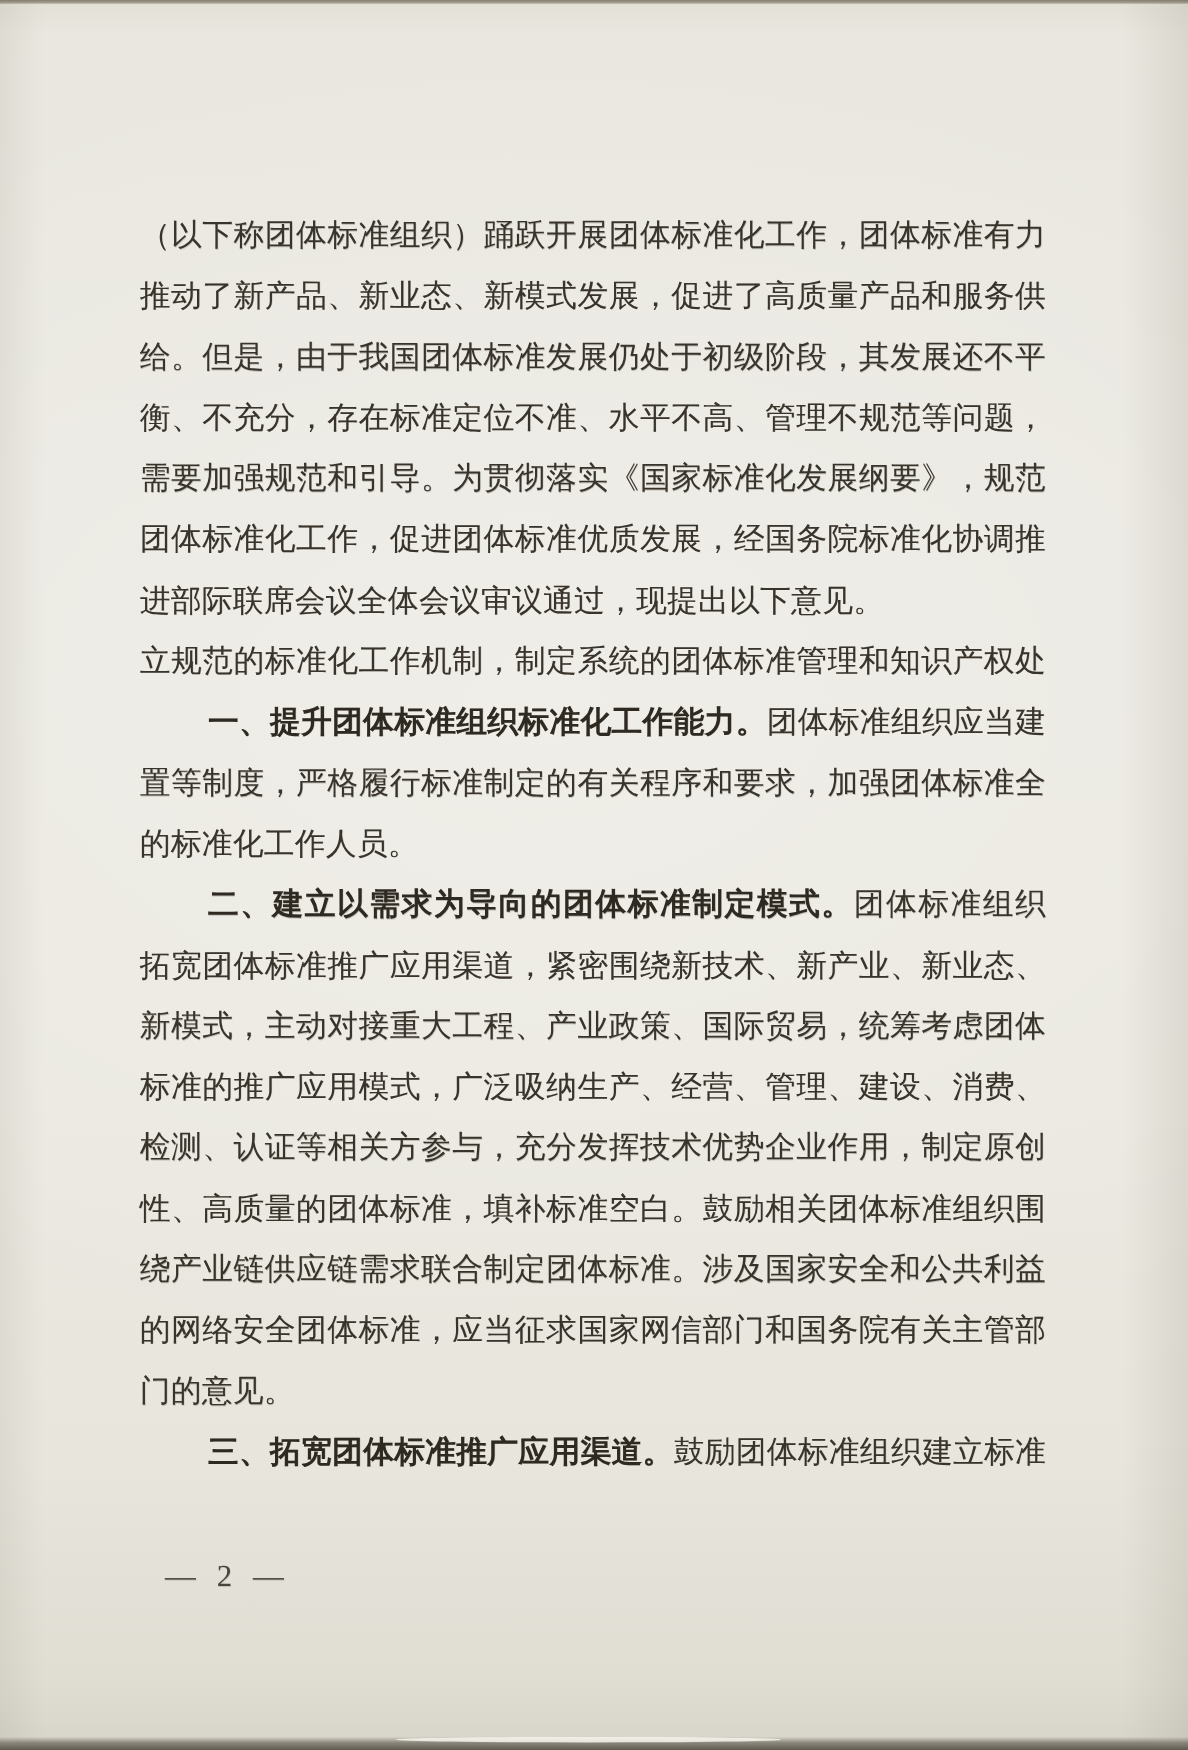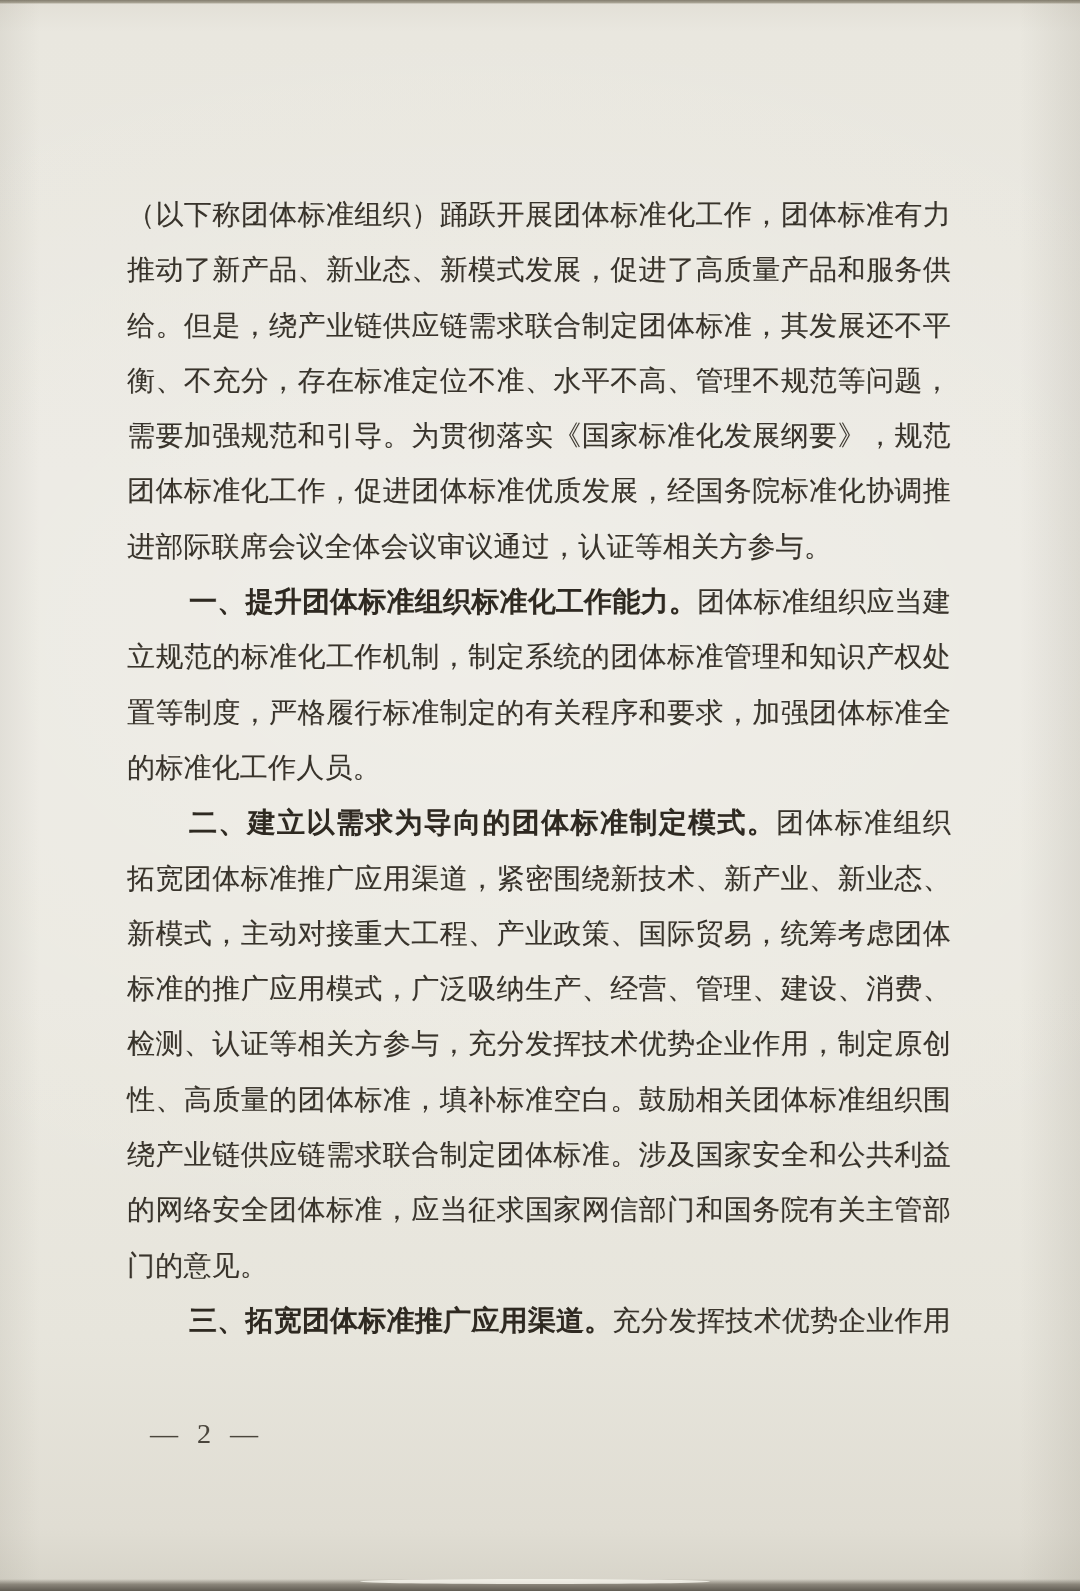--- a/index.html
+++ b/index.html
@@ -76,38 +76,38 @@
 <body>
 
 <div class="page">
   <div class="edge-top"></div>
   <div class="vignette-left"></div>
   <div class="vignette-right"></div>
 
   <div class="doc-body">
       <div class="line"><span>（以下称团体标准组织）踊跃开展团体标准化工作，团体标准有力</span></div>
       <div class="line"><span>推动了新产品、新业态、新模式发展，促进了高质量产品和服务供</span></div>
-      <div class="line"><span>给。但是，绕产业链供应链需求联合制定团体标准，其发展还不平</span></div>
+      <div class="line"><span>给。但是，由于我国团体标准发展仍处于初级阶段，其发展还不平</span></div>
       <div class="line"><span>衡、不充分，存在标准定位不准、水平不高、管理不规范等问题，</span></div>
       <div class="line"><span>需要加强规范和引导。为贯彻落实《国家标准化发展纲要》，规范</span></div>
       <div class="line"><span>团体标准化工作，促进团体标准优质发展，经国务院标准化协调推</span></div>
-      <div class="line no-stretch"><span>进部际联席会议全体会议审议通过，认证等相关方参与。</span></div>
+      <div class="line no-stretch"><span>进部际联席会议全体会议审议通过，现提出以下意见。</span></div>
+      <div class="line"><span>立规范的标准化工作机制，制定系统的团体标准管理和知识产权处</span></div>
       <div class="line indent"><span class="b">一、提升团体标准组织标准化工作能力。</span><span>团体标准组织应当建</span></div>
-      <div class="line"><span>立规范的标准化工作机制，制定系统的团体标准管理和知识产权处</span></div>
       <div class="line"><span>置等制度，严格履行标准制定的有关程序和要求，加强团体标准全</span></div>
       <div class="line no-stretch"><span>的标准化工作人员。</span></div>
       <div class="line indent"><span class="b">二、建立以需求为导向的团体标准制定模式。</span><span>团体标准组织</span></div>
       <div class="line"><span>拓宽团体标准推广应用渠道，紧密围绕新技术、新产业、新业态、</span></div>
       <div class="line"><span>新模式，主动对接重大工程、产业政策、国际贸易，统筹考虑团体</span></div>
       <div class="line"><span>标准的推广应用模式，广泛吸纳生产、经营、管理、建设、消费、</span></div>
       <div class="line"><span>检测、认证等相关方参与，充分发挥技术优势企业作用，制定原创</span></div>
       <div class="line"><span>性、高质量的团体标准，填补标准空白。鼓励相关团体标准组织围</span></div>
       <div class="line"><span>绕产业链供应链需求联合制定团体标准。涉及国家安全和公共利益</span></div>
       <div class="line"><span>的网络安全团体标准，应当征求国家网信部门和国务院有关主管部</span></div>
       <div class="line no-stretch"><span>门的意见。</span></div>
-      <div class="line indent"><span class="b">三、拓宽团体标准推广应用渠道。</span><span>充分发挥技术优势企业作用</span></div>
+      <div class="line indent"><span class="b">三、拓宽团体标准推广应用渠道。</span><span>鼓励团体标准组织建立标准</span></div>
     </div>
 
   <div class="page-footer">— 2 —</div>
 
   <div class="edge-bottom"></div>
   <div class="edge-bottom-glint"></div>
 </div>
 
 </body></html>

